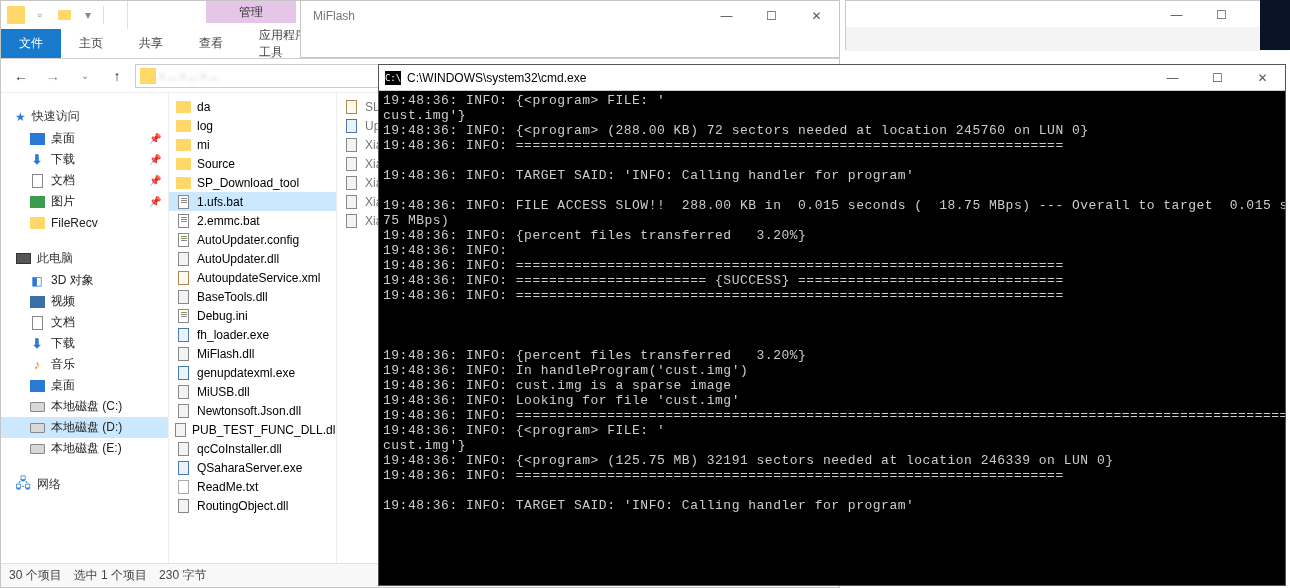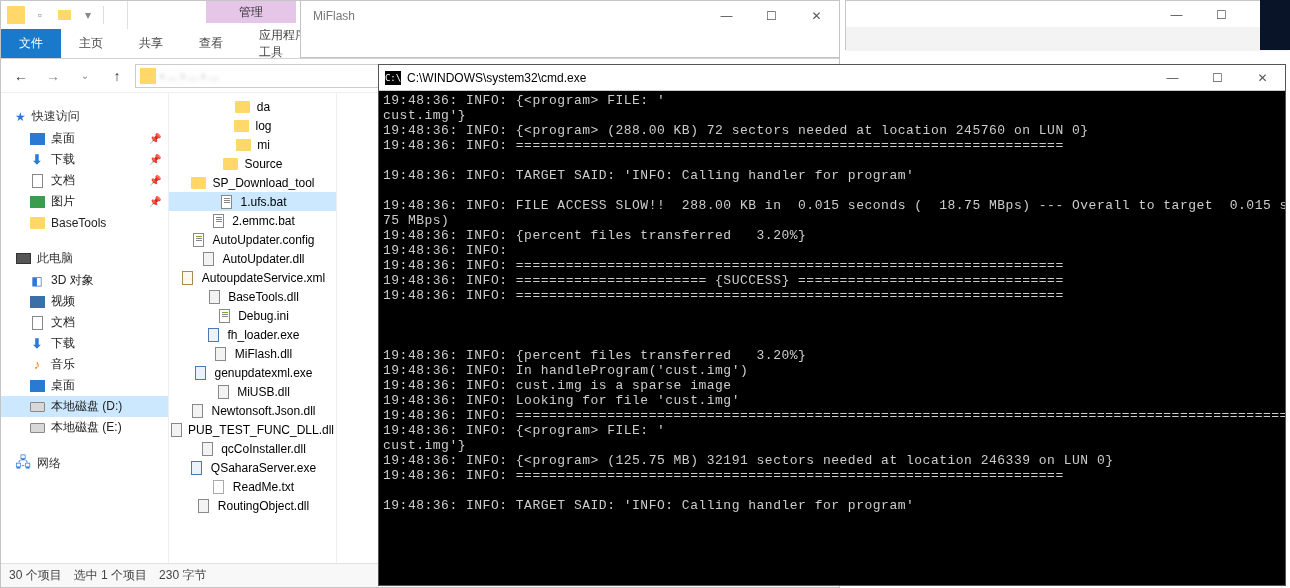--- a/index.html
+++ b/index.html
@@ -137,21 +137,20 @@
     border-right: 1px solid #eee;
     overflow-y:auto;
     padding-top: 4px;
   }
   .file-item {
     display:flex; align-items:center;
     height: 19px;
     padding: 0 6px;
     gap:6px;
     cursor: default;
-    justify-content: center;
   }
   .file-item.selected { background:#cce8ff; }
   .file-item.dim { color: #777; }
   .fi { width:16px; height:16px; display:inline-flex; align-items:center; justify-content:center;}
   .fi-folder { width:15px; height:12px; background:#ffd869; border-radius:1px; }
   .fi-bat { width:11px; height:14px; border:1px solid #888; background:#fff; position:relative;}
   .fi-bat::after{content:""; position:absolute; left:2px; top:2px; width:6px; height:1px; background:#888; box-shadow: 0 2px #888, 0 4px #888;}
   .fi-config::after{background:#7a3;}
   .fi-dll { width:11px; height:14px; border:1px solid #888; background:#f3f3f3;}
   .fi-exe { width:11px; height:14px; border:1px solid #4a78b0; background:#eaf2fa;}
@@ -322,21 +321,21 @@
             <span class="nav-icon">
               <span class="icon-pic"></span>
             </span>
             <span>图片</span>
             <span class="pin">📌</span>
           </div>
         <div class="nav-item">
             <span class="nav-icon">
               <span class="icon-folder"></span>
             </span>
-            <span>BaseTools</span>
+            <span>FileRecv</span>
           </div>
       </div>
       <div class="nav-group">
         <div class="nav-hdr">
           <span class="nav-icon">
               <span class="icon-pc"></span>
             </span>
           <span>此电脑</span>
         </div>
         <div class="nav-item">
@@ -361,20 +360,26 @@
           </div>
         <div class="nav-item">
             <span class="nav-icon icon-music">♪</span>
             <span>音乐</span>
           </div>
         <div class="nav-item">
             <span class="nav-icon">
               <span class="icon-desktop"></span>
             </span>
             <span>桌面</span>
+          </div>
+        <div class="nav-item">
+            <span class="nav-icon">
+              <span class="icon-drive"></span>
+            </span>
+            <span>本地磁盘 (C:)</span>
           </div>
         <div class="nav-item selected">
             <span class="nav-icon">
               <span class="icon-drive"></span>
             </span>
             <span>本地磁盘 (D:)</span>
           </div>
         <div class="nav-item">
             <span class="nav-icon">
               <span class="icon-drive"></span>

